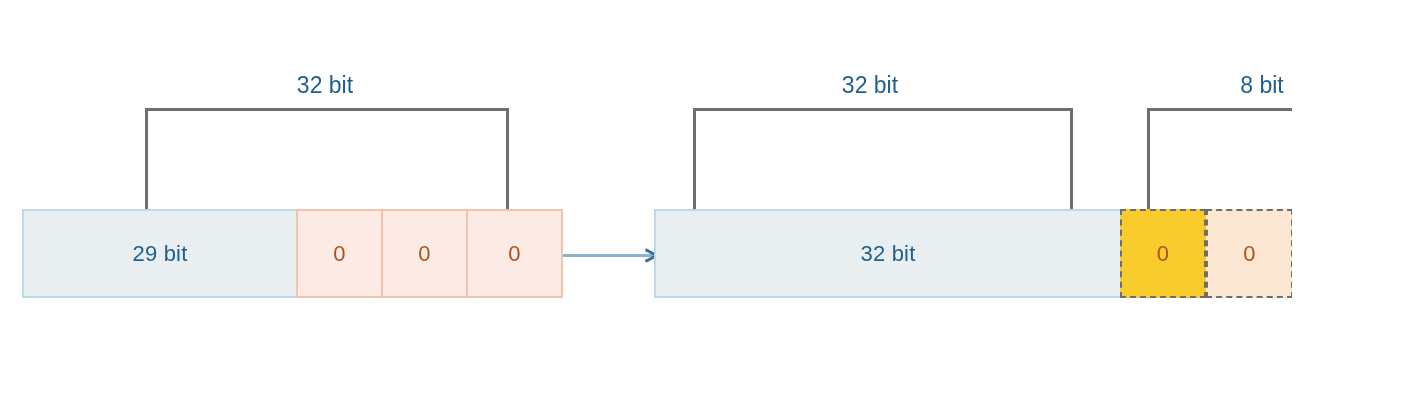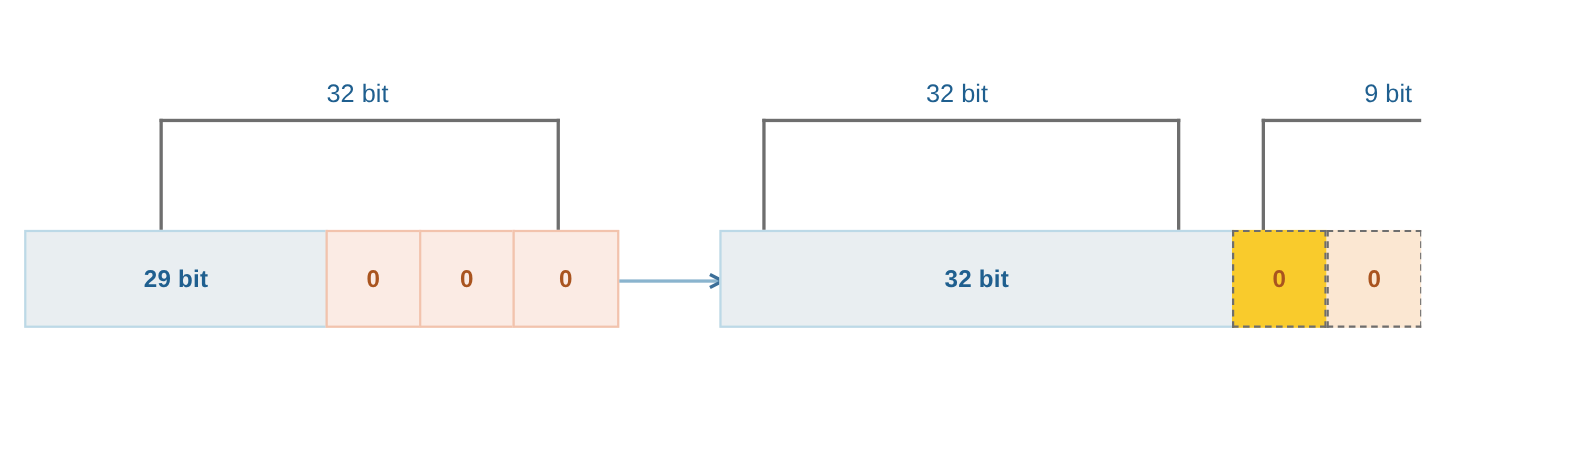--- a/index.html
+++ b/index.html
@@ -21,21 +21,20 @@
   
   .bar-seg {
     position: absolute;
     box-sizing: border-box;
     display: flex;
     align-items: center;
     justify-content: center;
     font-size: 22px;
     line-height: 1;
     letter-spacing: .2px;
-    font-weight: bold;
   }
   .seg-blue {
     background: #E9EEF1;
     border: 2px solid #BCD9E7;
     color: #1F5F8F;
   }
   .seg-pink {
     background: #FBEBE4;
     border: 2px solid #F2C3AD;
     color: #A9541F;
@@ -113,21 +112,21 @@
     <span>0</span>
   </div>
 
   <div class="arrow-line" style="left:563px; top:254px; width:91px;"></div>
   <div class="arrow-head" style="left:655px; top:255px;"></div>
 
   <div class="bracket-label" style="left:750px; top:74px; width:240px;">32 bit</div>
 
   <div class="bracket" style="left:693px; top:108px; width:380px; height:101px;"></div>
 
-  <div class="bracket-label" style="left:1162px; top:74px; width:200px;">9 bit</div>
+  <div class="bracket-label" style="left:1162px; top:74px; width:200px;">8 bit</div>
 
   <div class="bracket" style="left:1147px; top:108px; width:206px; height:150px;"></div>
 
   <div class="bar-seg seg-blue" style="left:654px; top:209px; width:468px; height:89px;">
     <span>32 bit</span>
   </div>
 
   <div class="bar-seg seg-dashed fill-gold" style="left:1120px; top:209px; width:86px; height:89px;">
     <span>0</span>
   </div>

